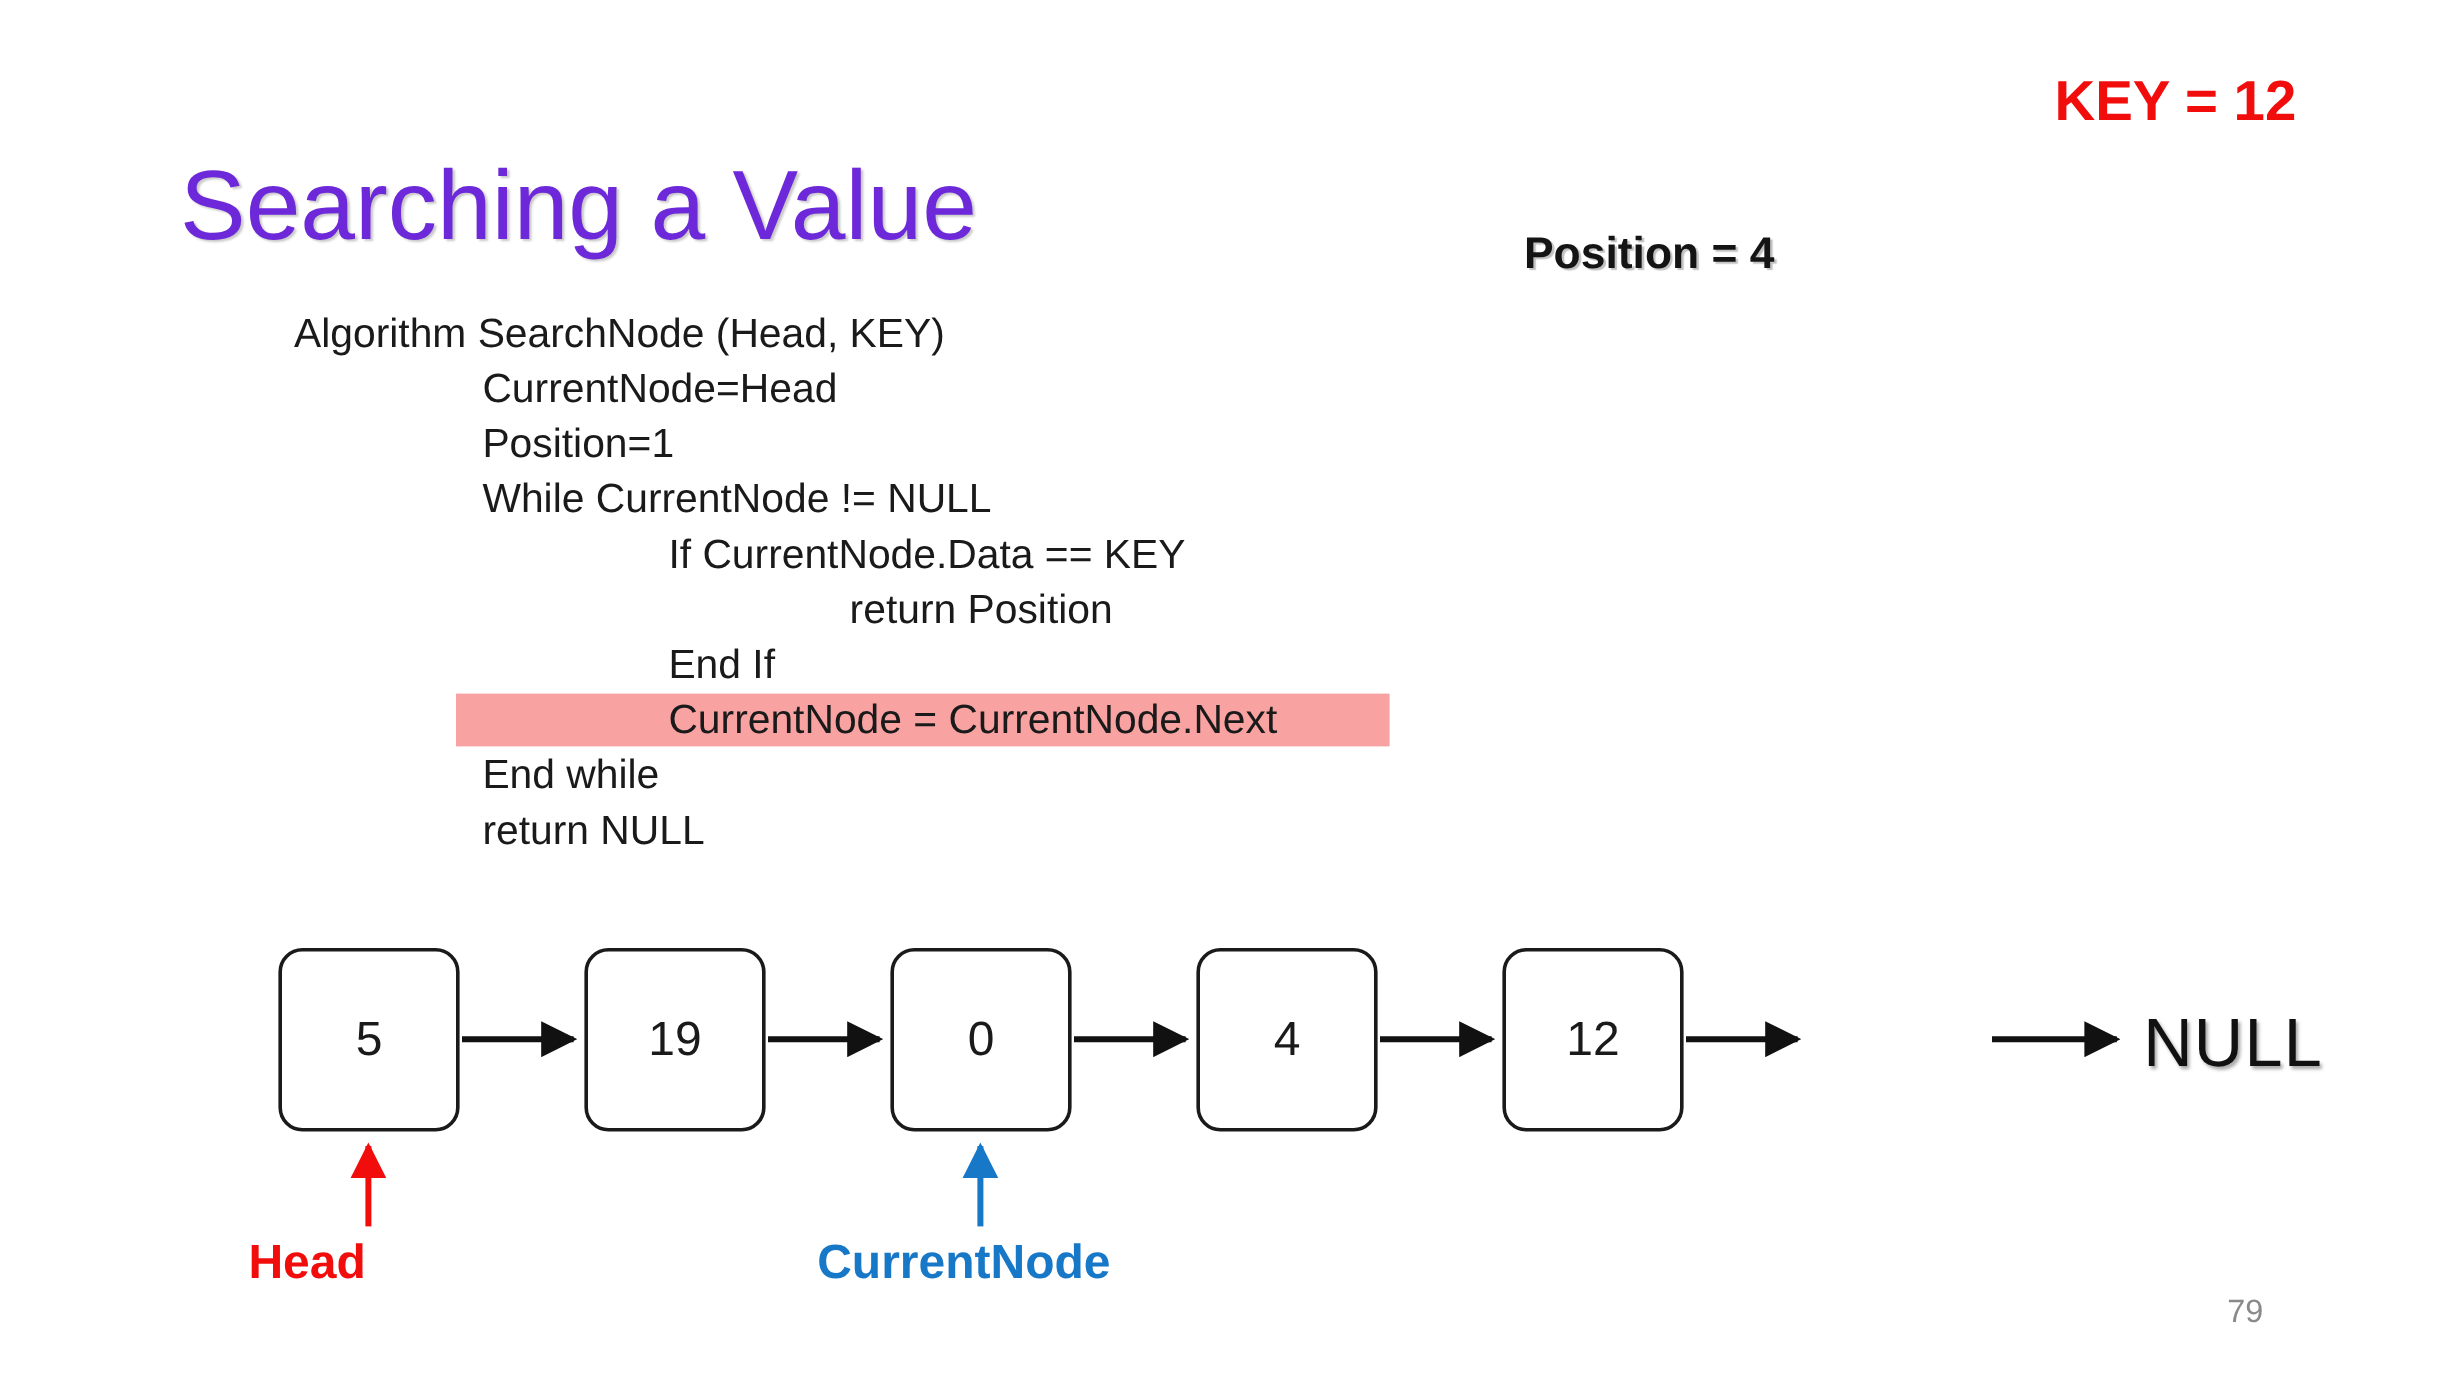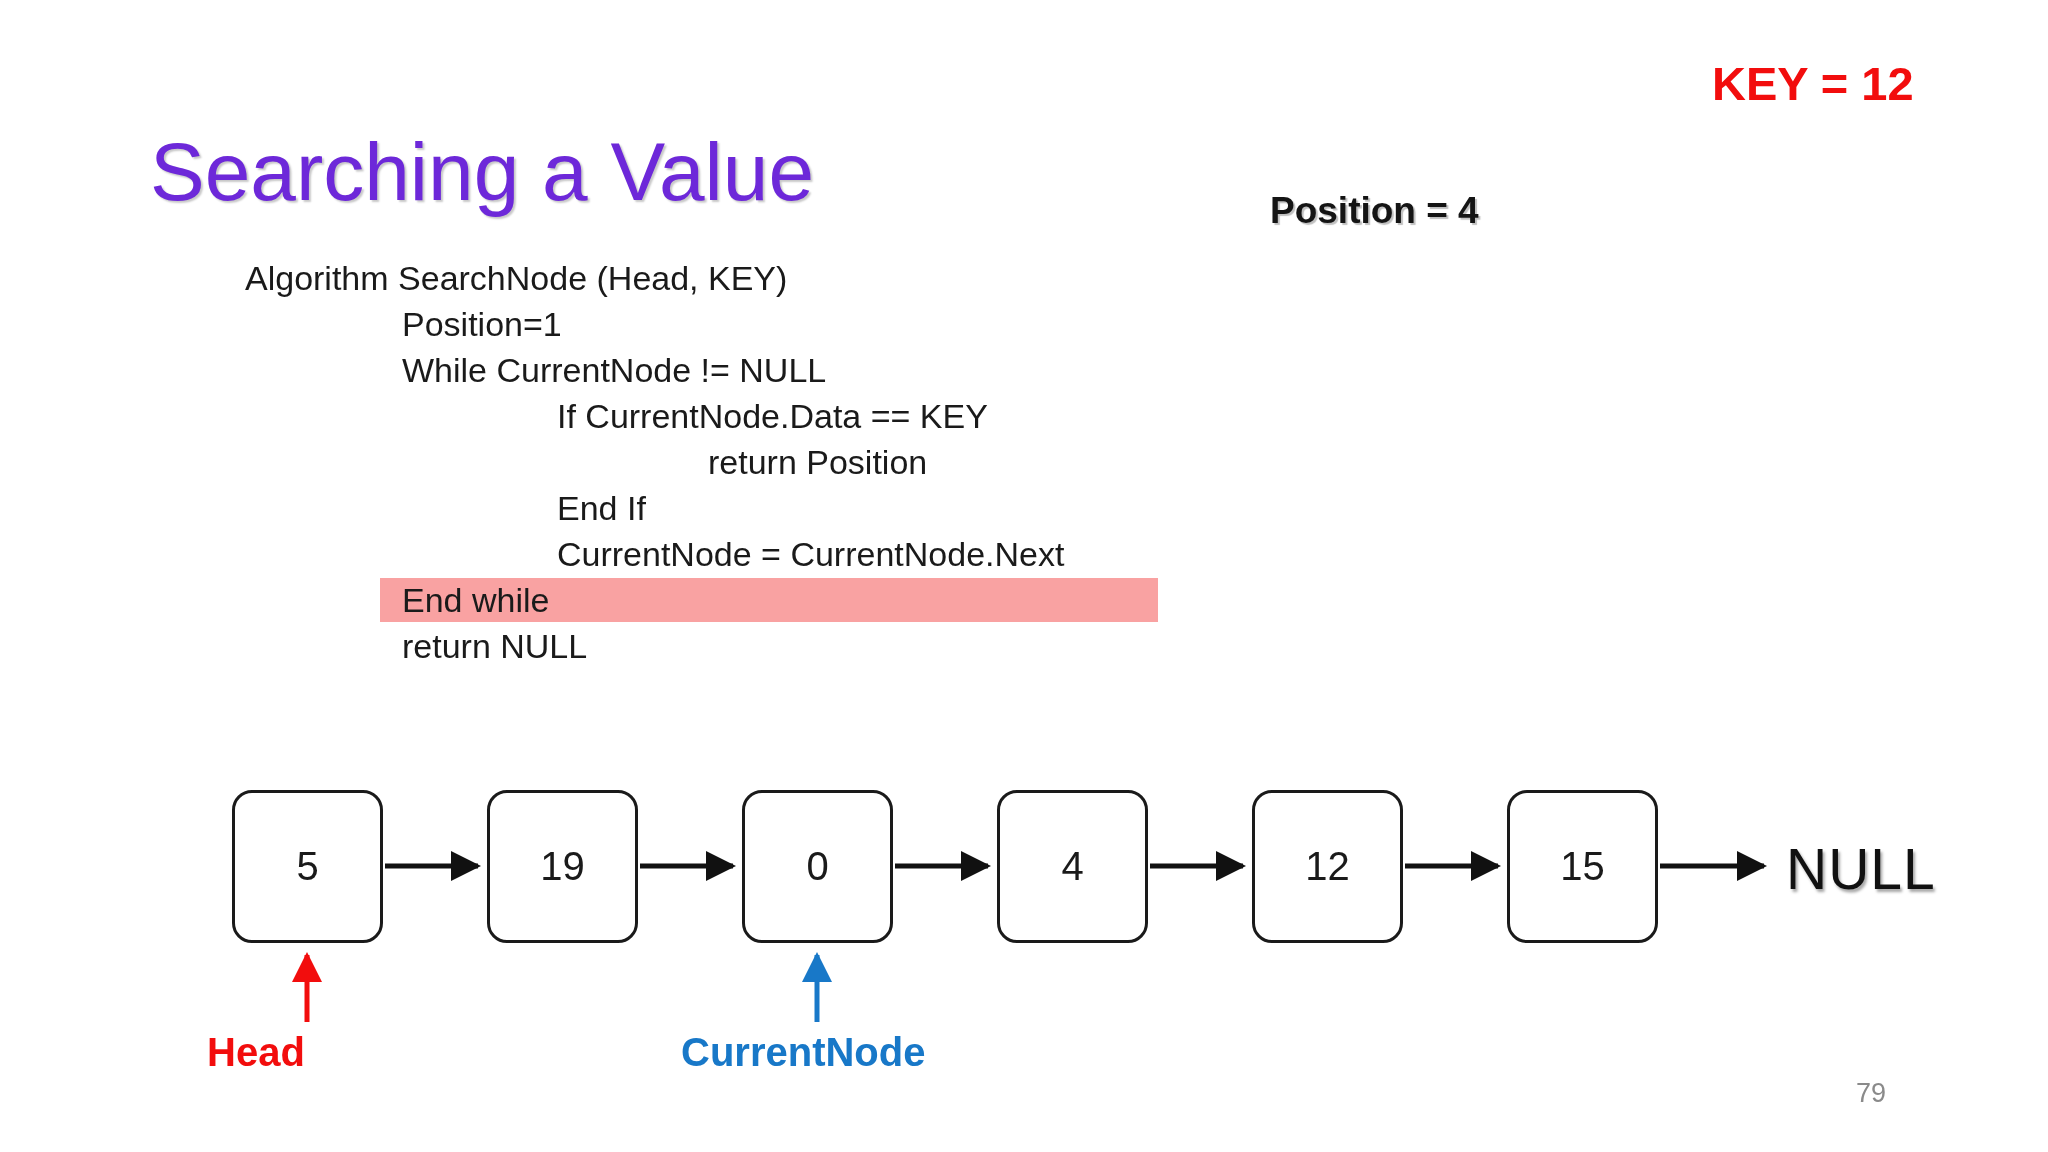--- a/index.html
+++ b/index.html
@@ -137,20 +137,21 @@
 
   <div class="key-label">KEY = 12</div>
 
   <h1 class="slide-title">Searching a Value</h1>
 
   <div class="position-label">Position = 4</div>
 
   <div class="code-block">
     <div class="hl-rect"></div>
     <div class="code-line ind0">Algorithm SearchNode (Head, KEY)</div>
+    <div class="code-line ind1">CurrentNode=Head</div>
     <div class="code-line ind1">Position=1</div>
     <div class="code-line ind1">While CurrentNode != NULL</div>
     <div class="code-line ind2">If CurrentNode.Data == KEY</div>
     <div class="code-line ind3">return Position</div>
     <div class="code-line ind2">End If</div>
     <div class="code-line ind2">CurrentNode = CurrentNode.Next</div>
     <div class="code-line ind1">End while</div>
     <div class="code-line ind1">return NULL</div>
   </div>
 
@@ -184,23 +185,20 @@
   </div>
   <div class="node" style="left:742px">
     <span>0</span>
   </div>
   <div class="node" style="left:997px">
     <span>4</span>
   </div>
   <div class="node" style="left:1252px">
     <span>12</span>
   </div>
-  <div class="node" style="left:1507px">
-    <span>15</span>
-  </div>
 
   <div class="null-label">NULL</div>
 
   <div class="pointer-label head-label">Head</div>
   <div class="pointer-label current-label">CurrentNode</div>
 
   <div class="page-number">79</div>
 
 </div>
 

